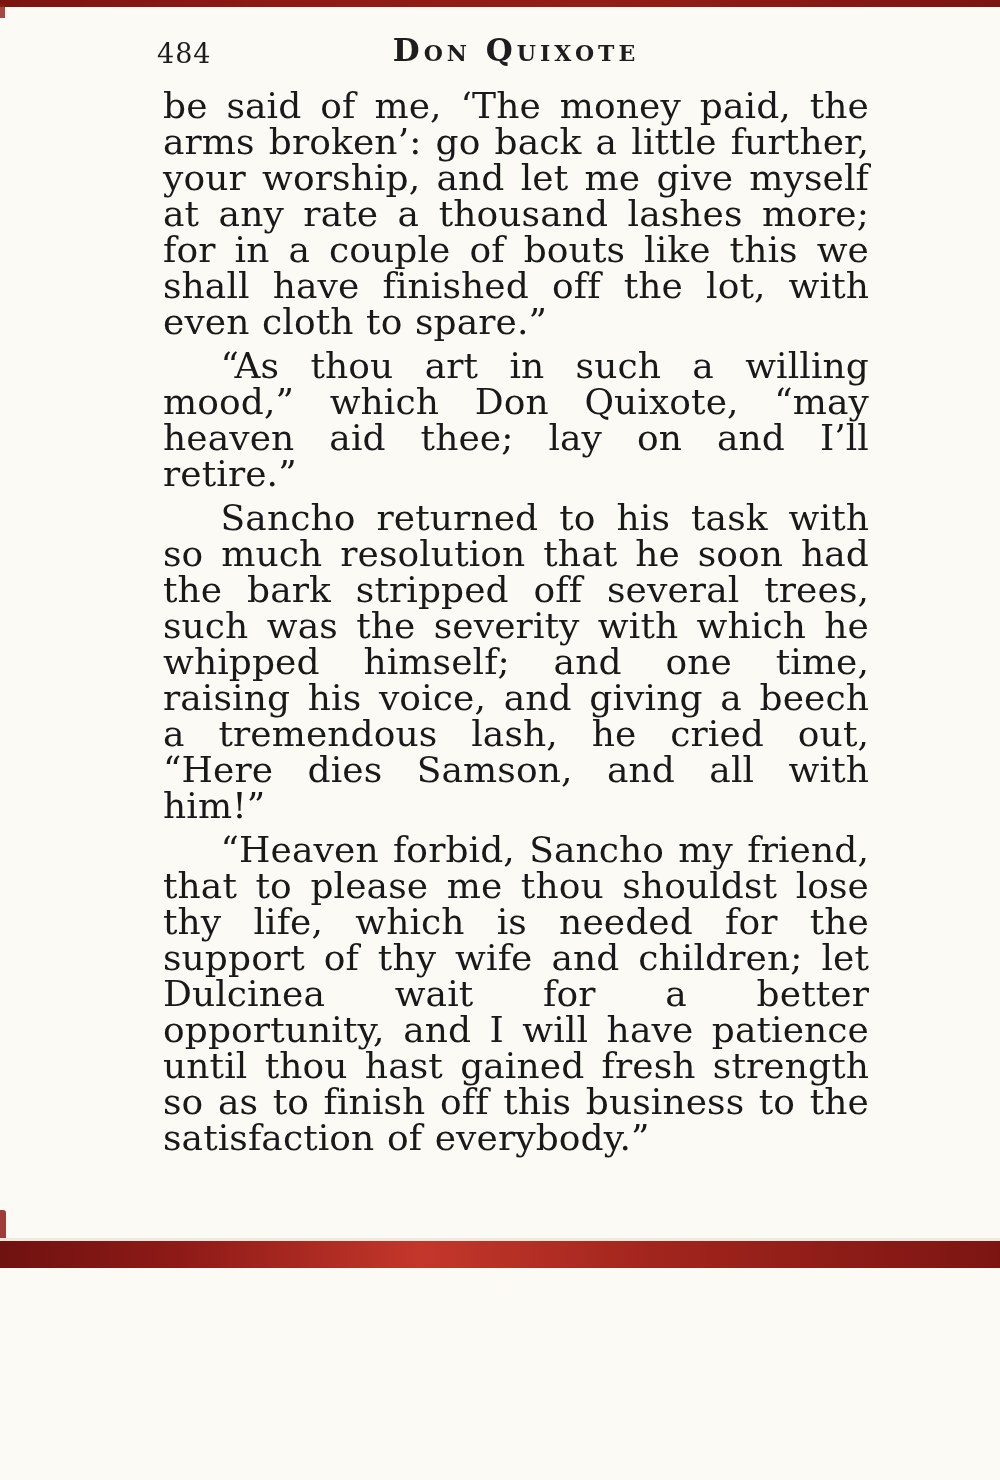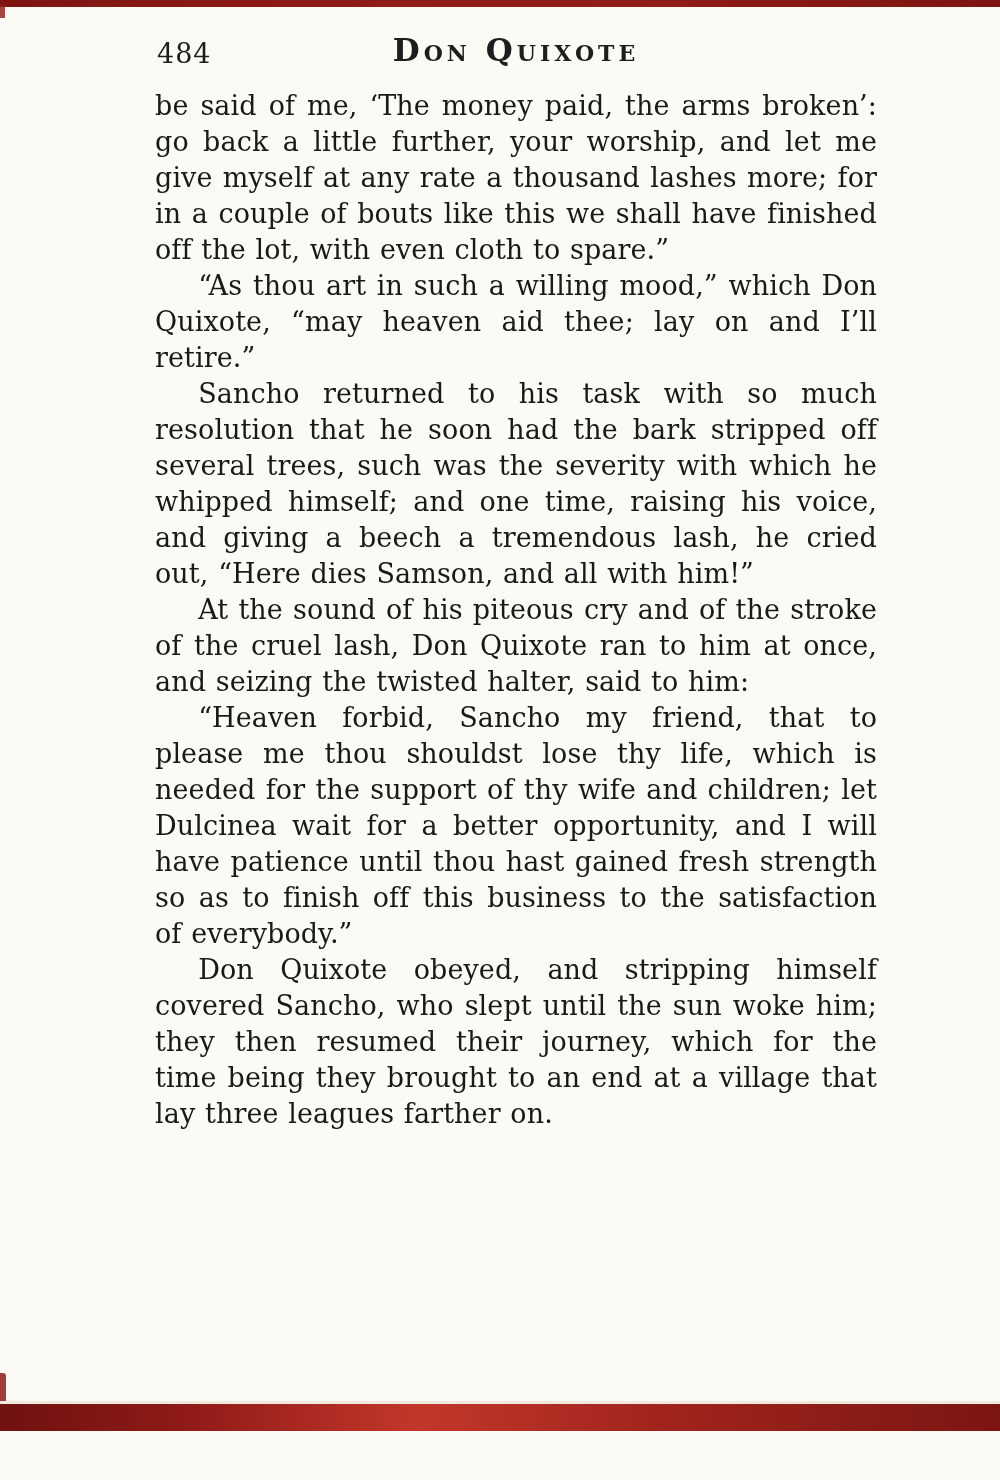--- a/index.html
+++ b/index.html
@@ -11,21 +11,21 @@
     height: 1480px;
     background: #fbfaf4;
     position: relative;
     overflow: hidden;
     font-family: "DejaVu Serif", "Liberation Serif", serif;
     color: #1c1c1c;
   }
   .page {
     position: relative;
     width: 1000px;
-    height: 1431px;
+    height: 1268px;
   }
   
   .edge-top {
     position: absolute;
     top: 0; left: 0;
     width: 100%;
     height: 7px;
     background: linear-gradient(90deg, #7c1512 0%, #8e1a17 30%, #931d18 60%, #7c1512 100%);
   }
   .edge-bottom {
@@ -88,22 +88,22 @@
     font-variant: small-caps;
     letter-spacing: 4px;
     font-weight: 600;
     color: #1d1d1d;
     margin-top: 17px;
   }
   .text-block {
     margin-top: 12px;
   }
   .para {
-    margin: 0;
-    font-size: 27px;
+    margin: 8px;
+    font-size: 36px;
     line-height: 36px;
     text-align: justify;
     letter-spacing: 0.1px;
     word-spacing: 1px;
     color: #191919;
   }
   .para.indent {
     text-indent: 1.6em;
   }
 </style>
@@ -119,18 +119,16 @@
   <div class="content">
     <header class="page-header">
       <span class="page-number">484</span>
       <span class="running-head">Don Quixote</span>
     </header>
 
     <main class="text-block">
       <p class="para">be said of me, ‘The money paid, the arms broken’: go back a little further, your worship, and let me give myself at any rate a thousand lashes more; for in a couple of bouts like this we shall have finished off the lot, with even cloth to spare.”</p>
       <p class="para indent">“As thou art in such a willing mood,” which Don Quixote, “may heaven aid thee; lay on and I’ll retire.”</p>
       <p class="para indent">Sancho returned to his task with so much resolution that he soon had the bark stripped off several trees, such was the severity with which he whipped himself; and one time, raising his voice, and giving a beech a tremendous lash, he cried out, “Here dies Samson, and all with him!”</p>
-      <p class="para indent">At the sound of his piteous cry and of the stroke of the cruel lash, Don Quixote ran to him at once, and seizing the twisted halter, said to him:</p>
       <p class="para indent">“Heaven forbid, Sancho my friend, that to please me thou shouldst lose thy life, which is needed for the support of thy wife and children; let Dulcinea wait for a better opportunity, and I will have patience until thou hast gained fresh strength so as to finish off this business to the satisfaction of everybody.”</p>
-      <p class="para indent">Don Quixote obeyed, and stripping himself covered Sancho, who slept until the sun woke him; they then resumed their journey, which for the time being they brought to an end at a village that lay three leagues farther on.</p>
     </main>
   </div>
 </div>
 
 </body></html>

